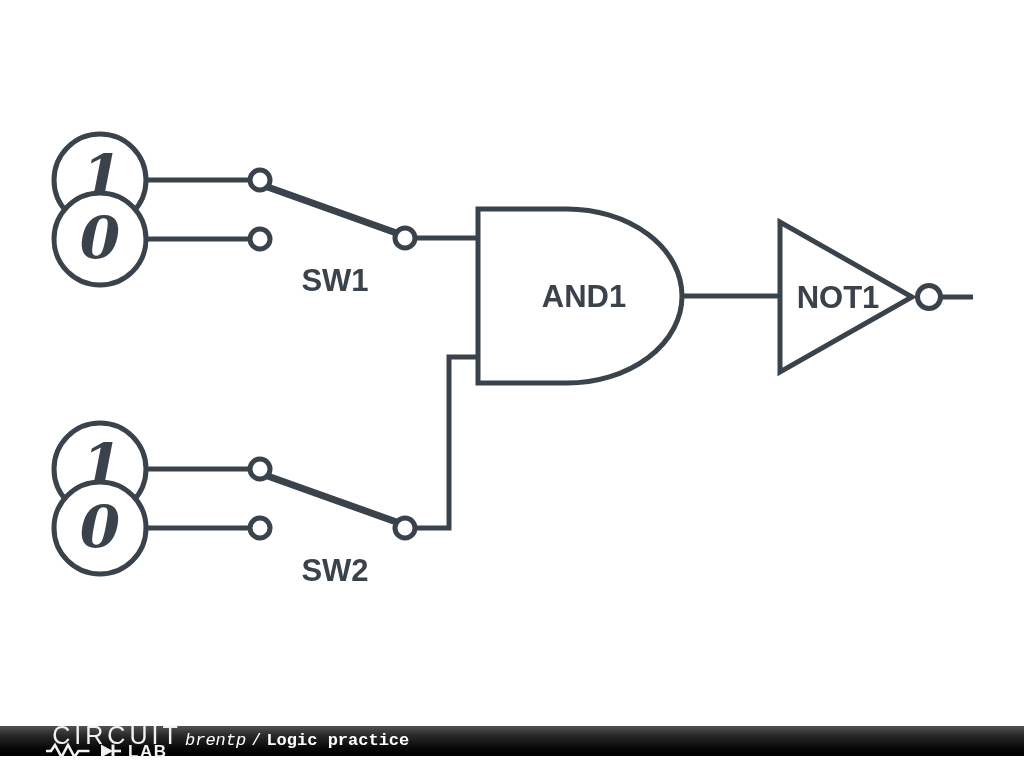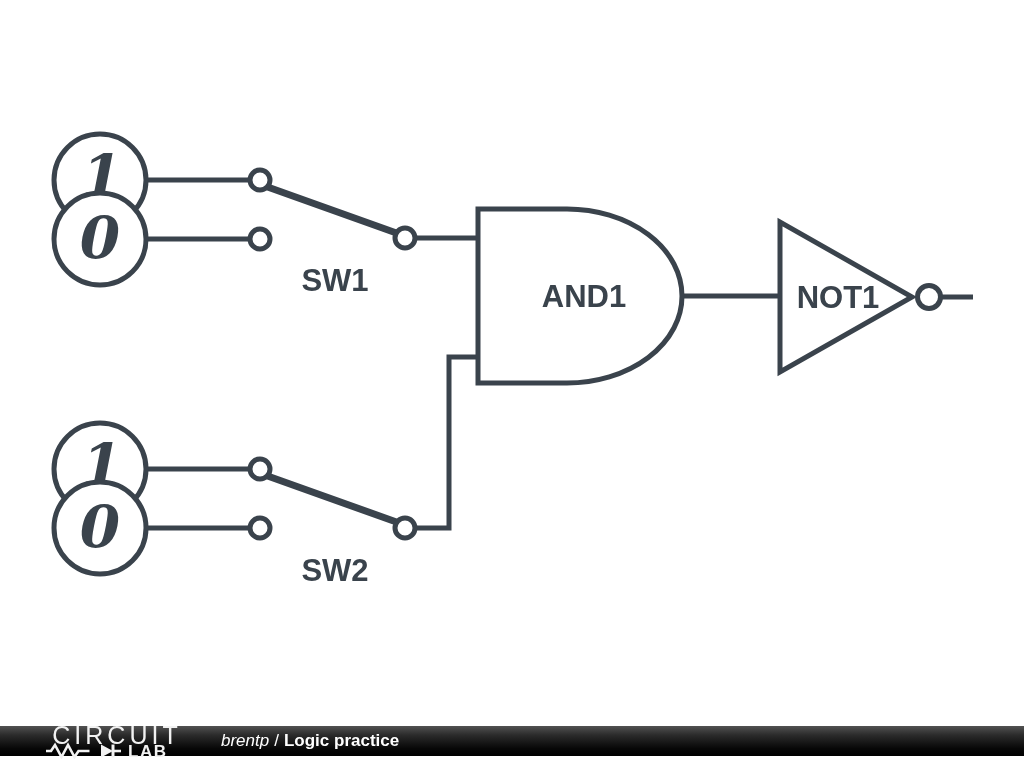--- a/index.html
+++ b/index.html
@@ -38,23 +38,22 @@
     font-family:"Liberation Sans",sans-serif;
     font-size:25px;letter-spacing:4px;font-weight:400;
     fill:#f2f2f2;text-anchor:middle;
   }
   .logo-lab{
     font-family:"Liberation Sans",sans-serif;
     font-size:17px;font-weight:bold;letter-spacing:1.5px;
     fill:#f2f2f2;
   }
   .meta{
-    margin-left:36px;
     color:#ffffff;
-    font-family:Liberation Sans, sans-serif;
+    font-family:Liberation Mono, monospace;
     font-size:17px;
     line-height:19.5px;
   }
   .meta .author{font-style:italic;}
   .meta .sep{margin:0 5px;}
   .meta .proj{font-weight:bold;}
   .meta-line2{font-weight:normal;}
 </style>
 </head>
 <body>

